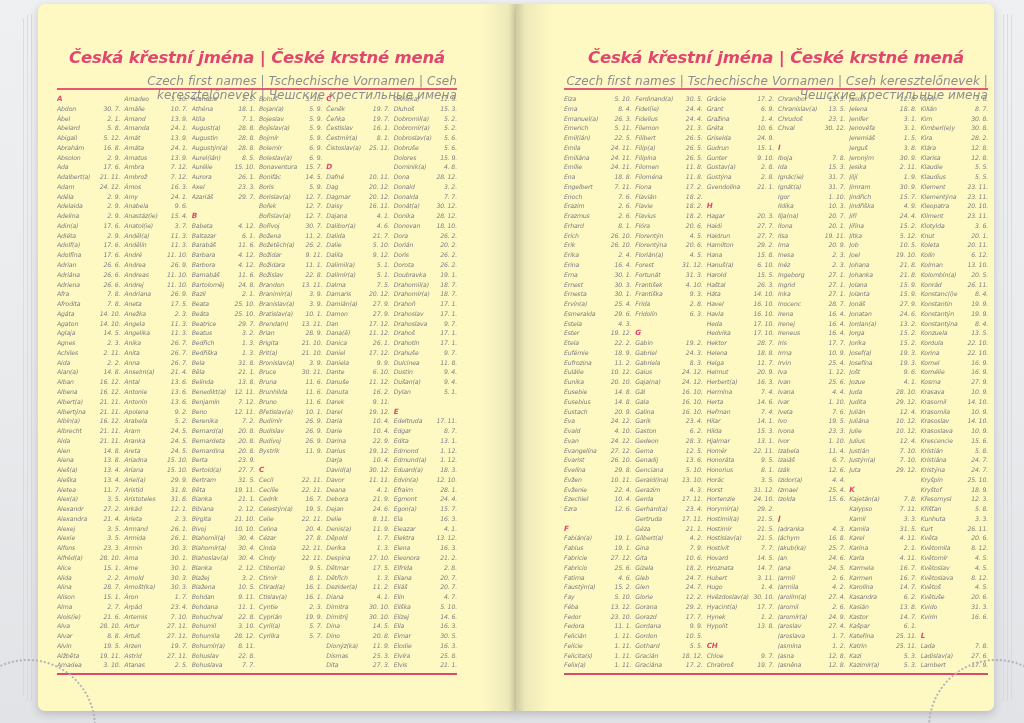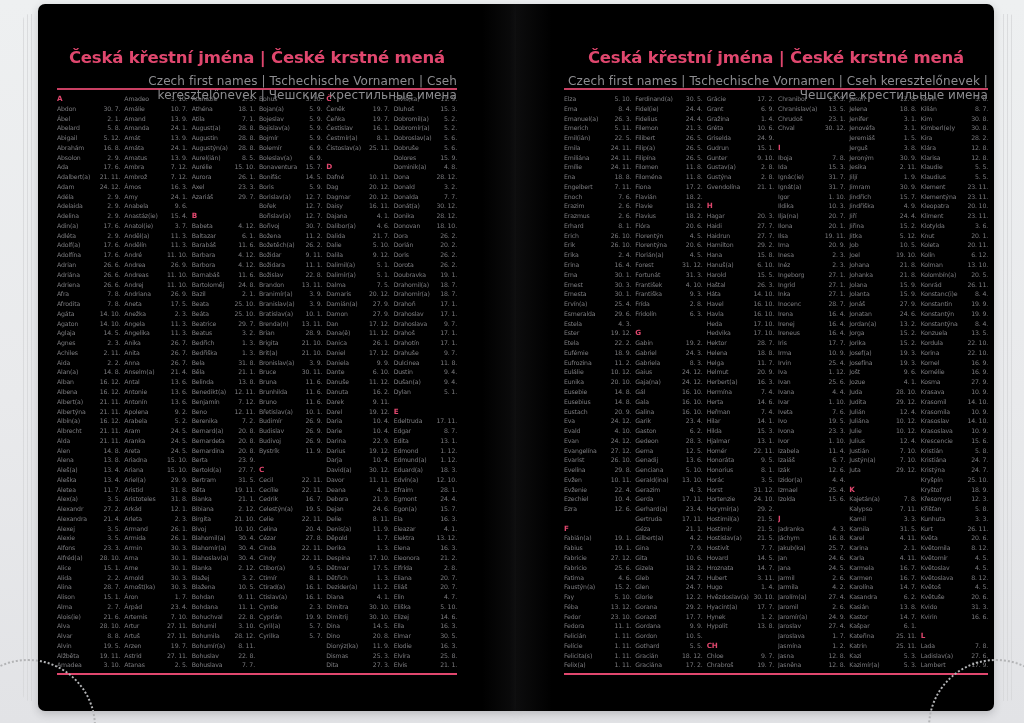--- a/index.html
+++ b/index.html
@@ -3,22 +3,23 @@
 <meta charset="utf-8">
 <style>
   html,body{margin:0;padding:0;}
   body{
     width:1024px;height:723px;position:relative;overflow:hidden;
     background:linear-gradient(180deg,#eef0f1 0%,#e9eaec 55%,#e2e3e6 100%);
     font-family:"DejaVu Sans","Liberation Sans",sans-serif;
   }
   .book{position:absolute;left:30px;top:4px;width:978px;height:707px;}
   .page{
-    position:absolute;top:0;bottom:0;background:#000000;
+    position:absolute;top:0;bottom:0;background:#fef9c3;
     box-shadow:0 3px 9px rgba(40,40,45,.22);
+    font-style:italic;
   }
   .page.left{left:8px;width:478px;border-radius:7px 0 0 7px;}
   .page.right{left:486px;width:478px;border-radius:0 7px 7px 0;}
   .gutter{
     position:absolute;top:0;bottom:0;left:452px;width:70px;pointer-events:none;
     background:linear-gradient(90deg,rgba(90,90,95,0) 0%,rgba(90,90,95,.10) 38%,rgba(55,55,60,.22) 50%,rgba(90,90,95,.10) 62%,rgba(90,90,95,0) 100%);
   }
   .edge-stack{
     position:absolute;top:10px;bottom:10px;width:12px;pointer-events:none;opacity:.8;
     background:repeating-linear-gradient(90deg,#d6d7d9 0 1px,transparent 1px 4px);

